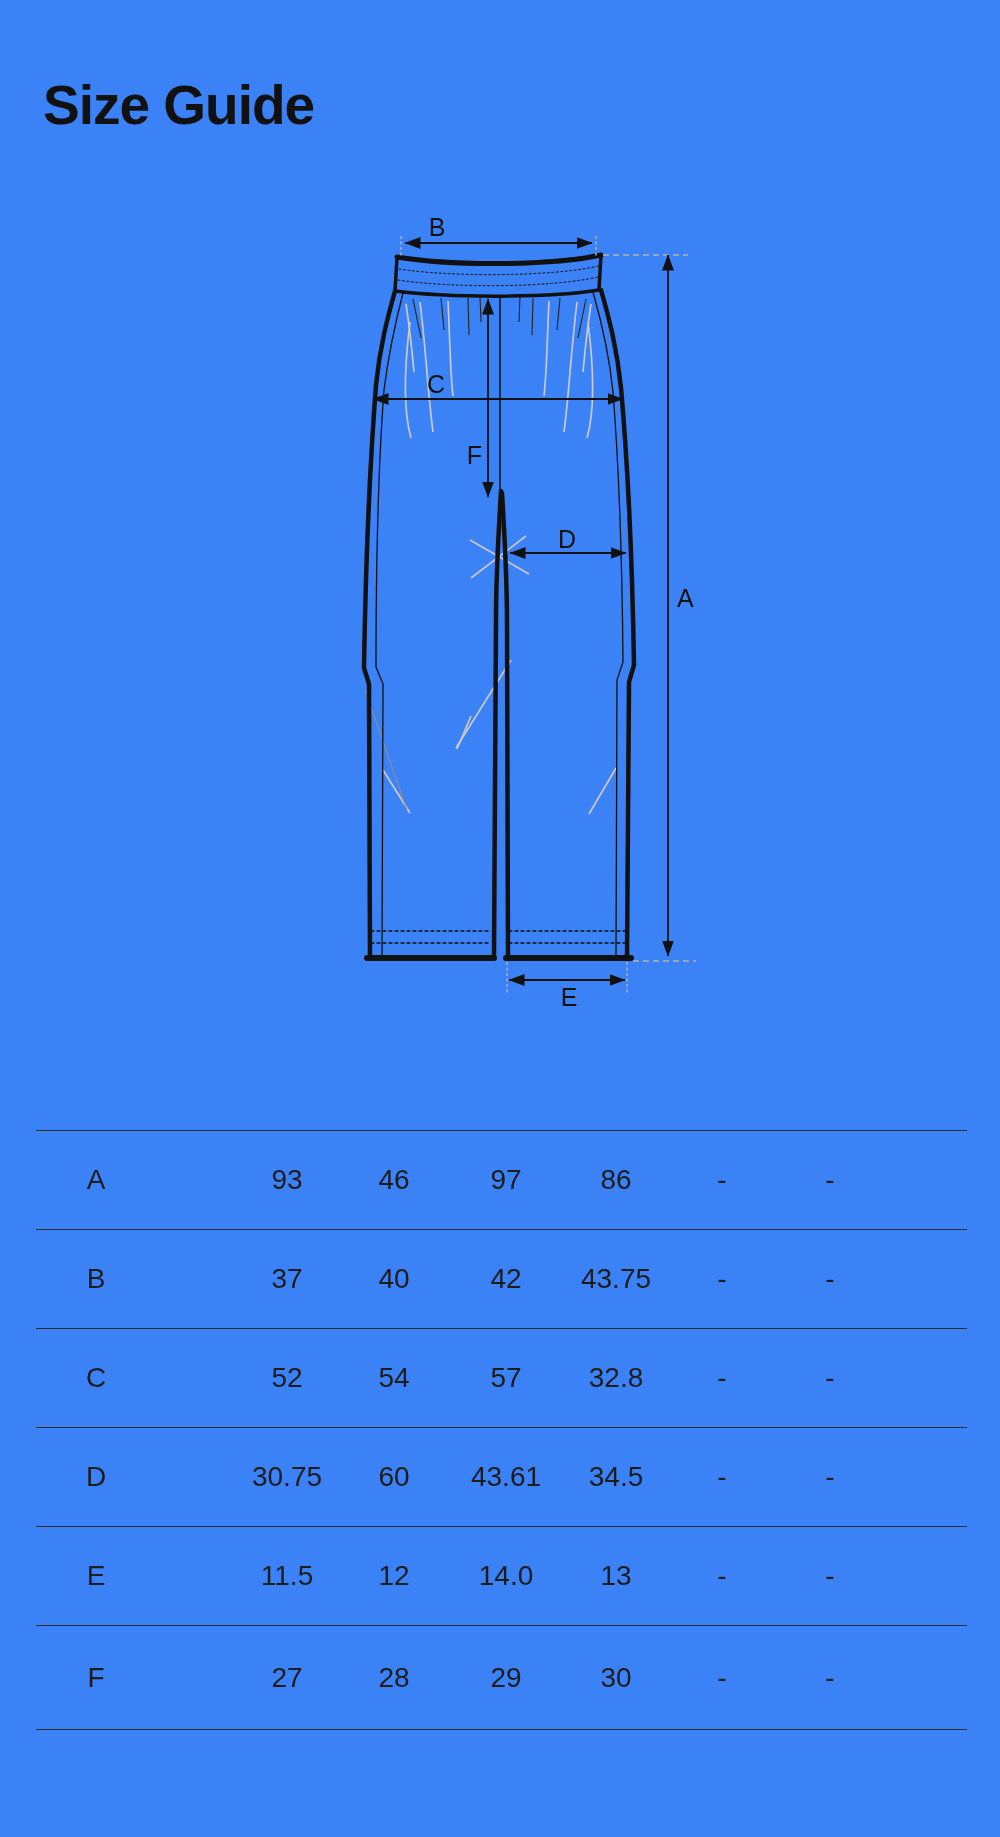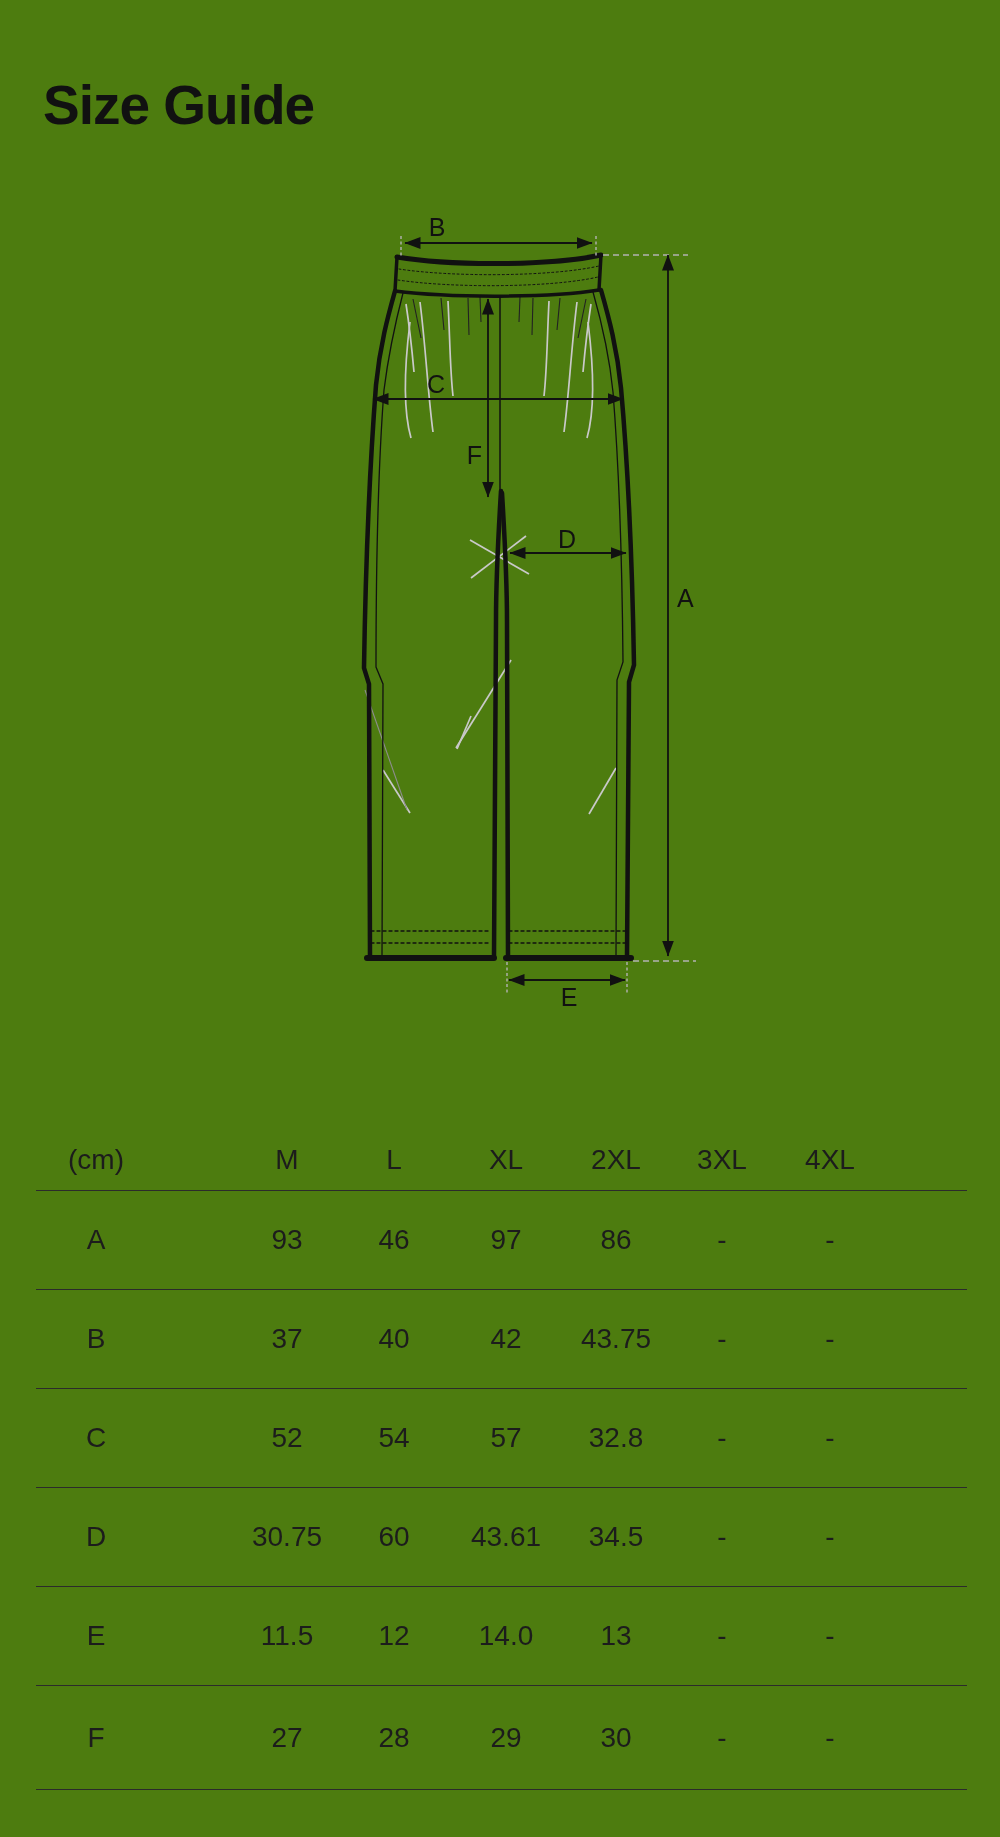--- a/index.html
+++ b/index.html
@@ -6,21 +6,21 @@
     margin: 0;
     padding: 0;
     background: #ffffff;
     font-family: "Liberation Sans", "DejaVu Sans", sans-serif;
     color: #111111;
   }
   .page {
     position: relative;
     width: 1000px;
     height: 1837px;
-    background: #4d7c0f;
+    background: #3b82f6;
     overflow: hidden;
   }
   .page-title {
     position: absolute;
     left: 43px;
     top: 76px;
     margin: 0;
     font-size: 55px;
     line-height: 58px;
     font-weight: 700;
@@ -172,29 +172,20 @@
     <text class="dim-label" x="437" y="236" text-anchor="middle">B</text>
     <text class="dim-label" x="436" y="393" text-anchor="middle">C</text>
     <text class="dim-label" x="482" y="464" text-anchor="end">F</text>
     <text class="dim-label" x="567" y="548" text-anchor="middle">D</text>
     <text class="dim-label" x="677" y="607" text-anchor="start">A</text>
     <text class="dim-label" x="569" y="1006" text-anchor="middle">E</text>
   </svg>
 
   <div class="size-table">
 
-    <div class="t-header">
-      <span class="cell c0">(cm)</span>
-      <span class="cell c1">M</span>
-      <span class="cell c2">L</span>
-      <span class="cell c3">XL</span>
-      <span class="cell c4">2XL</span>
-      <span class="cell c5">3XL</span>
-      <span class="cell c6">4XL</span>
-    </div>
 
     <div class="t-row">
       <span class="cell c0">A</span>
       <span class="cell c1">93</span>
       <span class="cell c2">46</span>
       <span class="cell c3">97</span>
       <span class="cell c4">86</span>
       <span class="cell c5">-</span>
       <span class="cell c6">-</span>
     </div>

